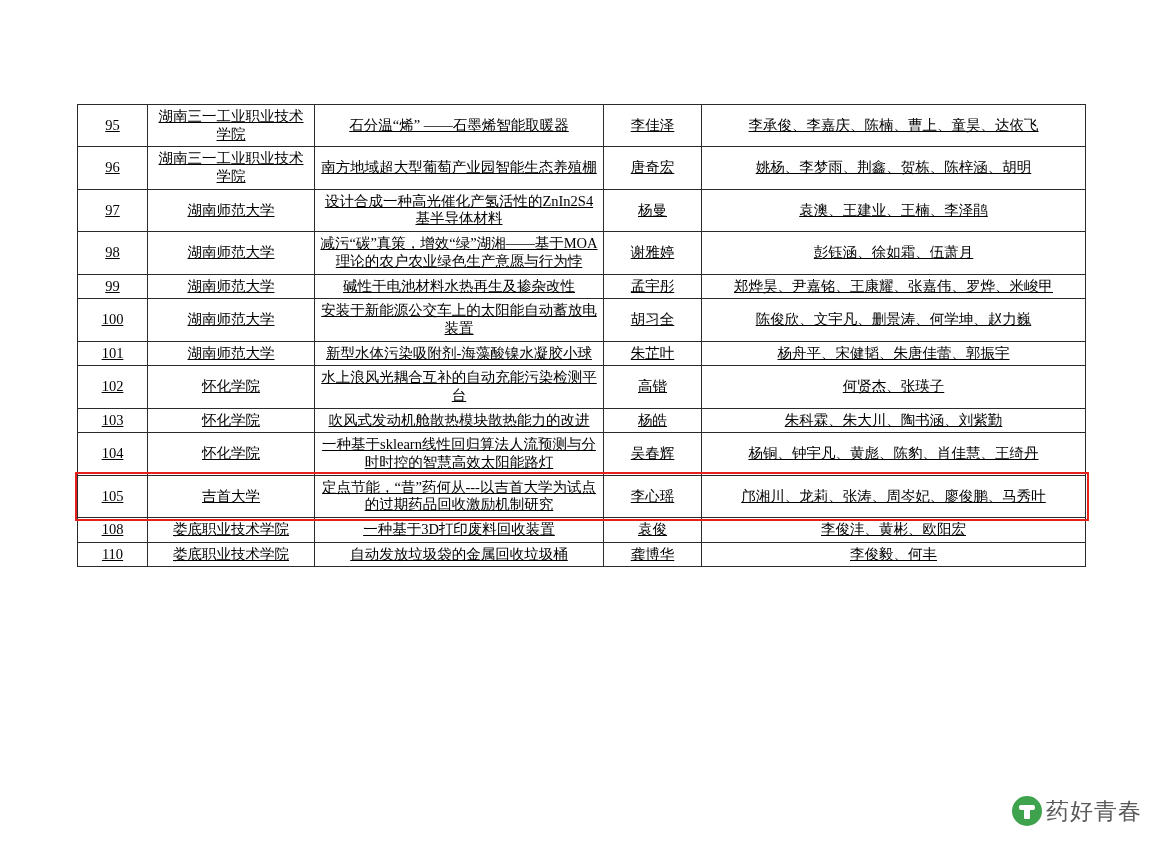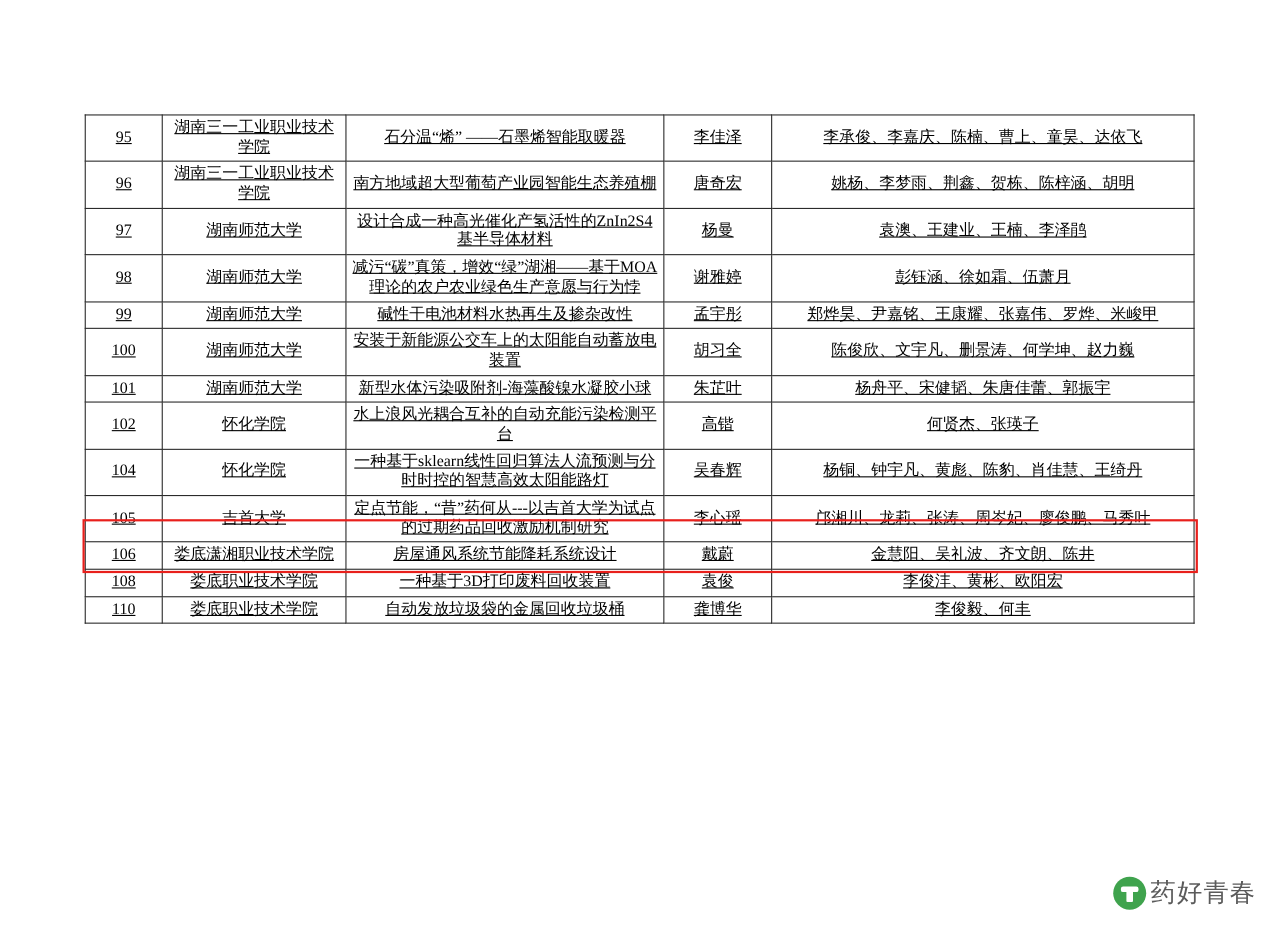--- a/index.html
+++ b/index.html
@@ -64,21 +64,20 @@
     position: absolute;
     border: 2.5px solid #e8201c;
     pointer-events: none;
     box-sizing: border-box;
   }
   #watermark {
     position: absolute;
     right: 28px;
     bottom: 24px;
     display: flex;
-    align-items: center;
     gap: 4px;
   }
   #wm-logo {
     width: 30px;
     height: 30px;
     border-radius: 50%;
     background: #3fa34d;
     position: relative;
     flex: none;
   }
@@ -175,41 +174,41 @@
             <td class="cell-members">杨舟平、宋健韬、朱唐佳蕾、郭振宇</td>
           </tr>
           <tr>
             <td class="cell-index">102</td>
             <td class="cell-school">怀化学院</td>
             <td class="cell-title">水上浪风光耦合互补的自动充能污染检测平台</td>
             <td class="cell-leader">高锴</td>
             <td class="cell-members">何贤杰、张瑛子</td>
           </tr>
           <tr>
+            <td class="cell-index">103</td>
+            <td class="cell-school">怀化学院</td>
+            <td class="cell-title">吹风式发动机舱散热模块散热能力的改进</td>
+            <td class="cell-leader">杨皓</td>
+            <td class="cell-members">朱科霖、朱大川、陶书涵、刘紫勤</td>
+          </tr>
+          <tr>
             <td class="cell-index">104</td>
             <td class="cell-school">怀化学院</td>
             <td class="cell-title">一种基于sklearn线性回归算法人流预测与分时时控的智慧高效太阳能路灯</td>
             <td class="cell-leader">吴春辉</td>
             <td class="cell-members">杨铜、钟宇凡、黄彪、陈豹、肖佳慧、王绮丹</td>
           </tr>
           <tr class="row-highlight">
             <td class="cell-index">105</td>
             <td class="cell-school">吉首大学</td>
             <td class="cell-title">定点节能，“昔”药何从---以吉首大学为试点的过期药品回收激励机制研究</td>
             <td class="cell-leader">李心瑶</td>
             <td class="cell-members">邝湘川、龙莉、张涛、周岑妃、廖俊鹏、马秀叶</td>
           </tr>
           <tr>
-            <td class="cell-index">106</td>
-            <td class="cell-school">娄底潇湘职业技术学院</td>
-            <td class="cell-title">房屋通风系统节能降耗系统设计</td>
-            <td class="cell-leader">戴蔚</td>
-            <td class="cell-members">金慧阳、吴礼波、齐文朗、陈井</td>
-          </tr>
-          <tr>
             <td class="cell-index">108</td>
             <td class="cell-school">娄底职业技术学院</td>
             <td class="cell-title">一种基于3D打印废料回收装置</td>
             <td class="cell-leader">袁俊</td>
             <td class="cell-members">李俊沣、黄彬、欧阳宏</td>
           </tr>
           <tr>
             <td class="cell-index">110</td>
             <td class="cell-school">娄底职业技术学院</td>
             <td class="cell-title">自动发放垃圾袋的金属回收垃圾桶</td>

